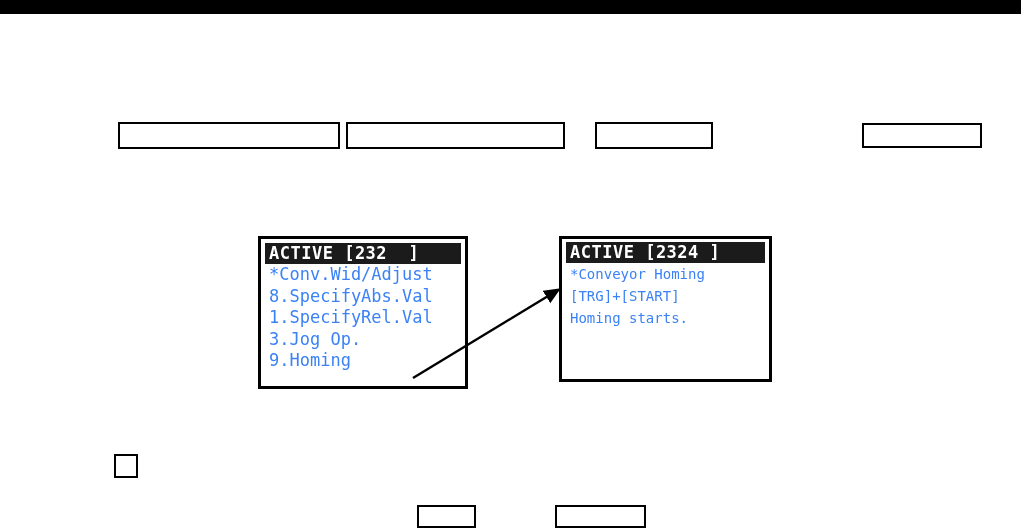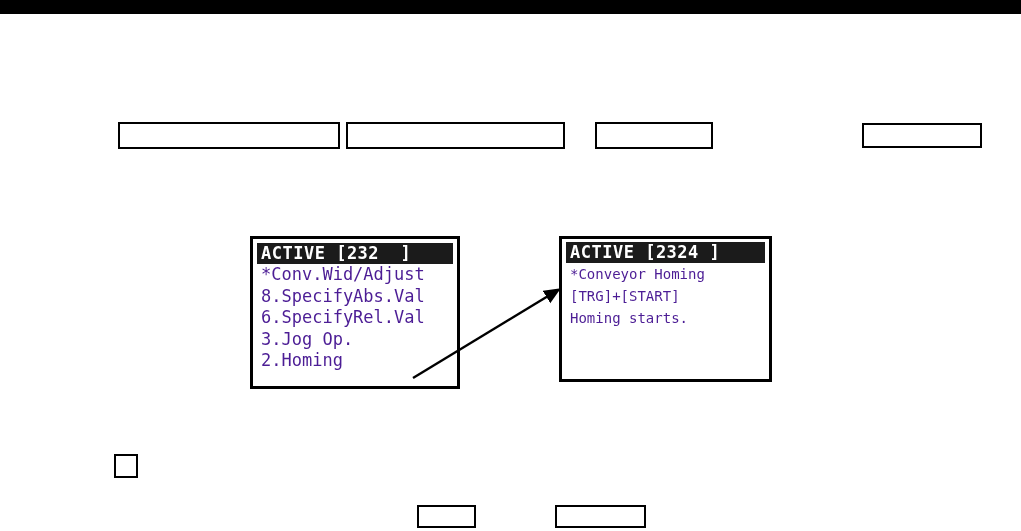--- a/index.html
+++ b/index.html
@@ -43,21 +43,21 @@
   }
   .lcd-header {
     background: #1b1b1b;
     color: #ffffff;
     font-family: "DejaVu Sans Mono", "Liberation Mono", monospace;
     font-weight: bold;
     white-space: pre;
     letter-spacing: 0.5px;
   }
   .lcd-line {
-    color: #4c1d95;
+    color: #3b82f6;
     font-family: "DejaVu Sans Mono", "Liberation Mono", monospace;
     white-space: pre;
     letter-spacing: 0px;
   }
 
   
   #lcd-left {
     left: 250px;
     top: 236px;
     width: 210px;
@@ -114,27 +114,27 @@
 <div id="top-bar" style="background: rgb(0, 0, 0);"></div>
 
 <div class="placeholder-box" id="ph-0" style="left: 118px; top: 122px; width: 222px; height: 27px;"></div>
 <div class="placeholder-box" id="ph-1" style="left: 346px; top: 122px; width: 219px; height: 27px;"></div>
 <div class="placeholder-box" id="ph-2" style="left: 595px; top: 122px; width: 118px; height: 27px;"></div>
 <div class="placeholder-box" id="ph-3" style="left: 862px; top: 123px; width: 120px; height: 25px;"></div>
 <div class="placeholder-box" id="ph-4" style="left: 114px; top: 454px; width: 24px; height: 24px;"></div>
 <div class="placeholder-box" id="ph-5" style="left: 417px; top: 505px; width: 59px; height: 23px;"></div>
 <div class="placeholder-box" id="ph-6" style="left: 555px; top: 505px; width: 91px; height: 23px;"></div>
 
-<div class="lcd-panel" id="lcd-left" style="border-color: rgb(0, 0, 0);">
+<div class="lcd-panel" id="lcd-left" style="border-color: rgb(0, 0, 0); margin-left: 8px;">
   <div class="lcd-header" style="background: rgb(27, 27, 27); color: rgb(255, 255, 255);">ACTIVE [232  ]</div>
   <div class="lcd-line">*Conv.Wid/Adjust</div>
   <div class="lcd-line">8.SpecifyAbs.Val</div>
-  <div class="lcd-line">6.SpecifyRel.Val</div>
+  <div class="lcd-line">1.SpecifyRel.Val</div>
   <div class="lcd-line">3.Jog Op.</div>
-  <div class="lcd-line">2.Homing</div>
+  <div class="lcd-line">9.Homing</div>
 </div>
 
 <div class="lcd-panel" id="lcd-right" style="border-color: rgb(0, 0, 0);">
   <div class="lcd-header" style="background: rgb(27, 27, 27); color: rgb(255, 255, 255);">ACTIVE [2324 ]</div>
   <div class="lcd-line">*Conveyor Homing</div>
   <div class="lcd-line">[TRG]+[START]</div>
   <div class="lcd-line">Homing starts.</div>
 </div>
 
 <svg id="connector-arrow" viewBox="0 0 180 120" width="180" height="120">

